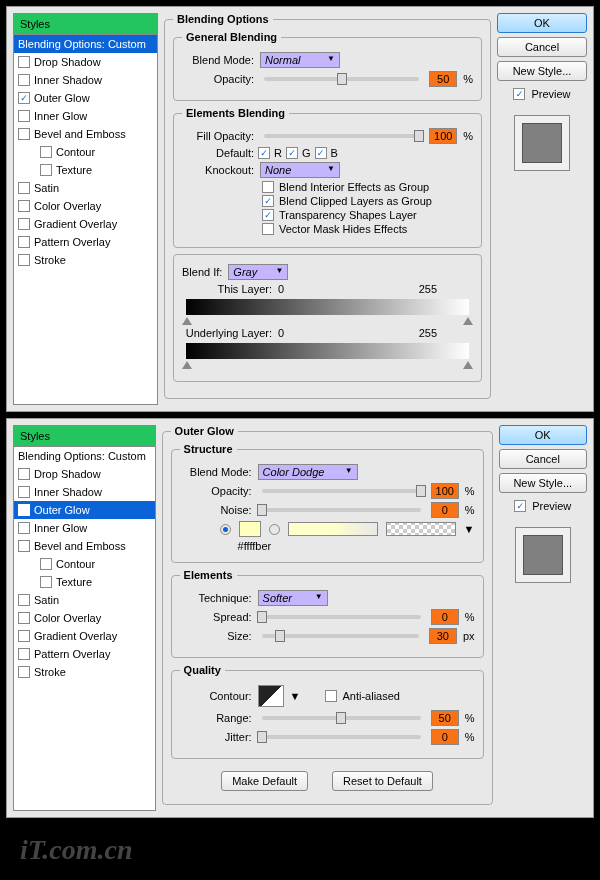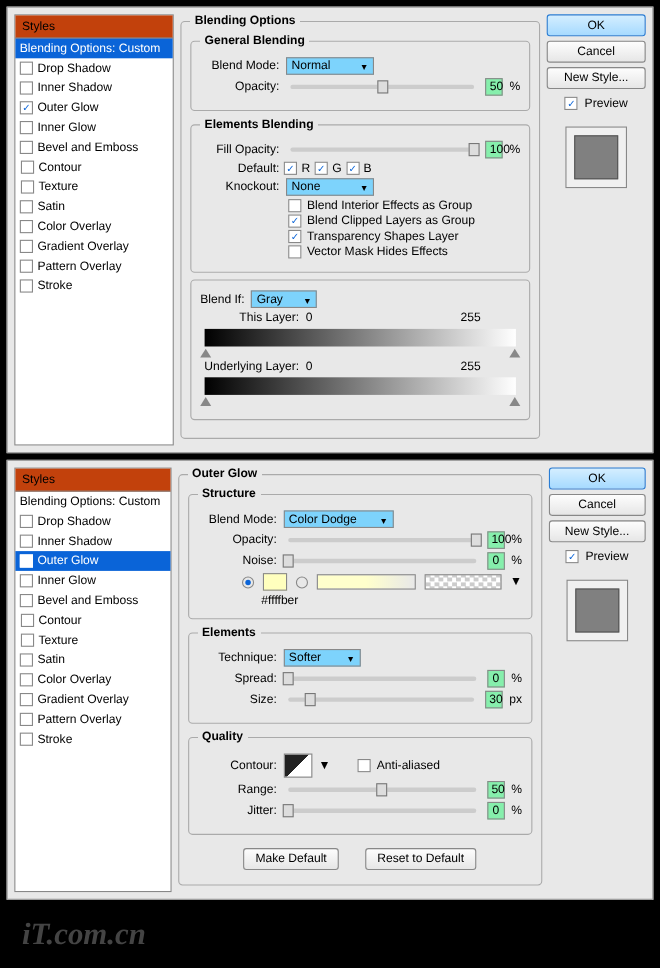--- a/index.html
+++ b/index.html
@@ -1,33 +1,33 @@
 <!DOCTYPE html>
 <html><head>
 <meta charset="utf-8">
 <style>
   * { box-sizing: border-box; margin: 0; padding: 0; font-family: Tahoma, Arial, sans-serif; font-size: 11px; }
   body { background: #000; width: 600px; }
   .dialog { background: #e8e8e8; border: 1px solid #999; display: flex; padding: 6px; margin: 6px; gap: 6px; }
   .styles-panel { width: 145px; border: 1px solid #888; background: #fff; }
-  .styles-header { border-bottom: 1px solid #888; padding: 4px 6px; background: #c2410c; }
+  .styles-header { border-bottom: 1px solid #888; padding: 4px 6px; background: #22c55e; }
   .style-item { display: flex; align-items: center; padding: 3px 4px; gap: 4px; }
   .style-item.selected { background: #0a64d8; color: #fff; }
-  .style-item.indent { padding-left: 5px; }
+  .style-item.indent { padding-left: 26px; }
   .chk { width: 12px; height: 12px; border: 1px solid #888; background: #fff; display: inline-flex; align-items: center; justify-content: center; font-size: 9px; color: #0a64d8; }
   .chk.checked::after { content: "✓"; }
   .options { flex: 1; }
   fieldset { border: 1px solid #aaa; padding: 6px 8px 10px 8px; margin-bottom: 6px; border-radius: 4px; }
   legend { padding: 0 4px; font-weight: bold; }
   .row { display: flex; align-items: center; gap: 6px; margin: 3px 0; }
   .lbl { text-align: right; width: 72px; }
   .lbl-wide { text-align: right; width: 90px; }
-  .select { border: 1px solid #888; background: #7dd3fc; padding: 1px 4px; display: inline-flex; align-items: flex-end; gap: 4px; min-width: 80px; justify-content: space-between; }
+  .select { border: 1px solid #888; background: #c4b5fd; padding: 1px 4px; display: inline-flex; align-items: flex-start; gap: 4px; min-width: 80px; justify-content: space-between; font-style: italic; }
   .select .arrow { font-size: 8px; }
-  .num { width: 16px; border: 1px solid #888; background: #86efac; padding: 1px 3px; text-align: center; }
+  .num { width: 28px; border: 1px solid #888; background: #f97316; padding: 1px 3px; text-align: center; }
   .slider { flex: 1; height: 4px; background: #ccc; position: relative; border-radius: 2px; margin: 0 4px; }
   .thumb { position: absolute; width: 10px; height: 12px; background: #ddd; border: 1px solid #777; top: -4px; transform: translateX(-50%); }
   .check-line { display: flex; align-items: center; gap: 5px; margin: 2px 0 2px 80px; }
   .chan-row { display: flex; align-items: center; gap: 4px; margin: 3px 0; }
   .gradient-bar { height: 16px; background: linear-gradient(to right, #000, #fff); margin: 4px 4px 12px 4px; position: relative; }
   .tri { position: absolute; bottom: -10px; width: 0; height: 0; border-left: 5px solid transparent; border-right: 5px solid transparent; border-bottom: 8px solid #888; }
   .tri.left { left: -4px; } .tri.right { right: -4px; }
   .side { width: 90px; display: flex; flex-direction: column; gap: 4px; }
   .btn { border: 1px solid #888; border-radius: 3px; background: linear-gradient(#fdfdfd,#e6e6e6); padding: 3px 0; text-align: center; }
   .btn.hl { background: linear-gradient(#d4eeff,#a6daff); border-color: #2a7dd4; }

